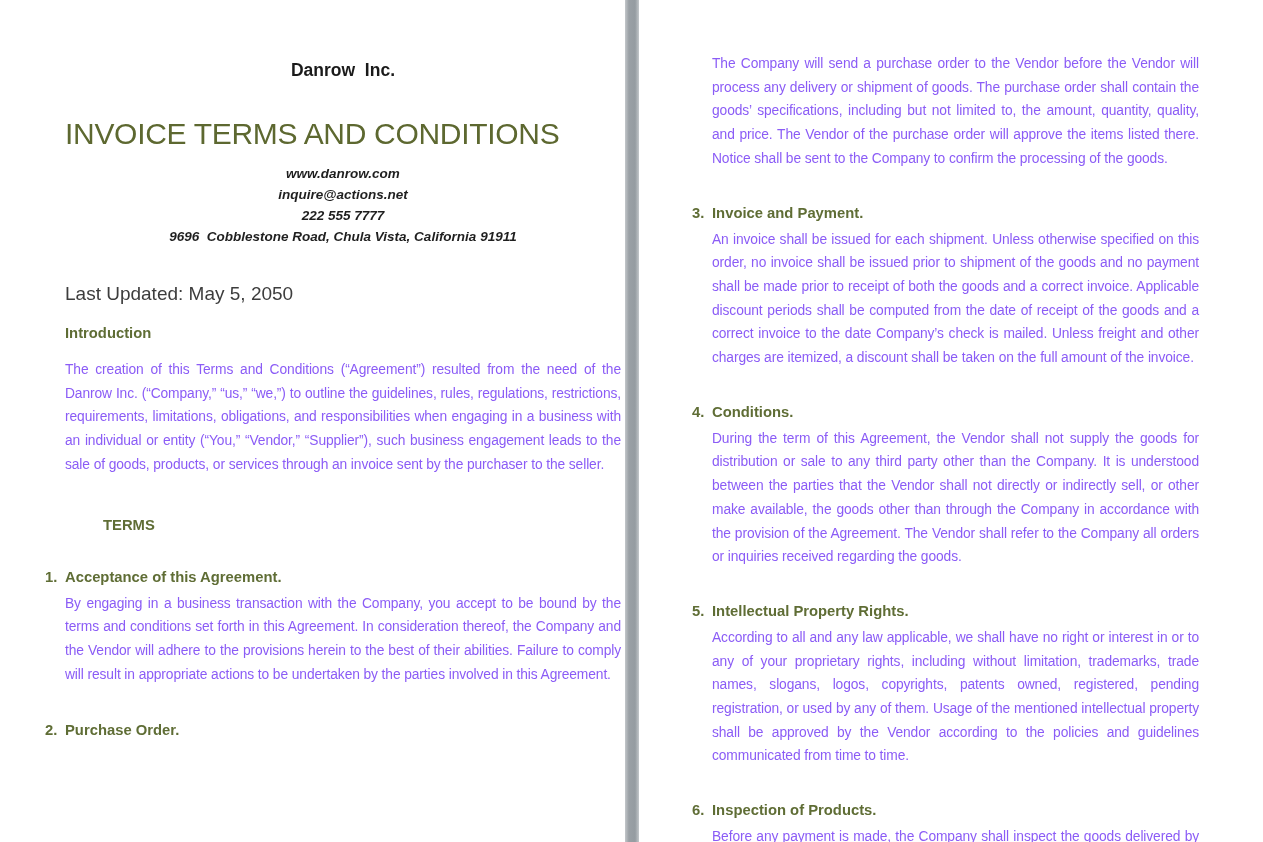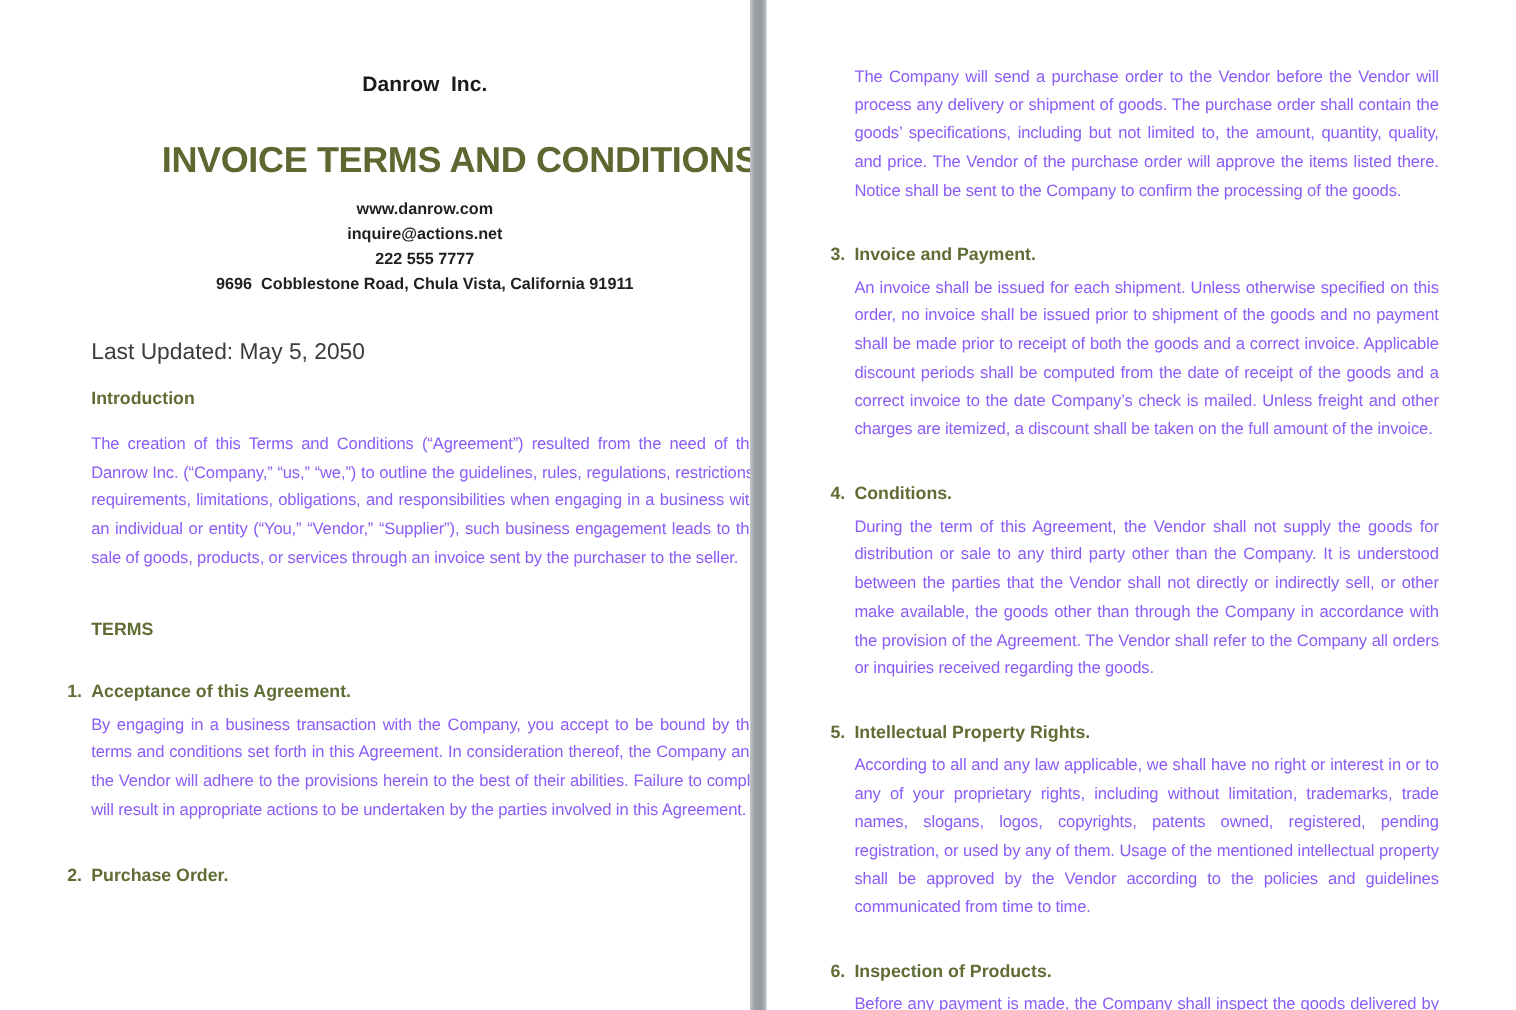--- a/index.html
+++ b/index.html
@@ -4,46 +4,46 @@
 <style>
   * { margin:0; padding:0; box-sizing:border-box; }
   html, body {
     width:1263px; height:842px;
     background:#ffffff;
     font-family:"Liberation Sans", sans-serif;
     overflow:hidden;
   }
   .spread { position:relative; width:1263px; height:842px; background:#ffffff; }
   .page { position:absolute; top:0; height:842px; background:#ffffff; overflow:hidden; }
-  .page-left  { left:11px;   width:697px; padding:0 76px 0 65px; }
+  .page-left  { left:0;   width:697px; padding:0 76px 0 65px; }
   .page-right { left:639px; width:624px; padding:52px 64px 0 73px; }
   .divider {
     position:absolute; left:625px; top:0; width:14px; height:842px;
     background:linear-gradient(90deg,#c3c7ca 0%, #9aa0a5 28%, #959ca1 72%, #c3c7ca 100%);
   }
   .company-name {
     margin-top:60px; text-align:center;
     font-weight:bold; font-size:17.5px; color:#1a1a1a; white-space:pre-wrap;
   }
   .doc-title {
-    margin-top:36px; text-align:right;
-    font-weight:bold; font-size:30px; letter-spacing:-0.3px; color:#5d6830;
+    margin-top:36px; text-align:left;
+    font-weight:normal; font-size:30px; letter-spacing:-0.3px; color:#5d6830;
   }
   .contact { margin-top:12px; text-align:center; font-weight:bold; font-size:13.5px;
              line-height:21px; color:#1f1f1f; }
-  .contact div { white-space:pre-wrap; }
+  .contact div { white-space:pre-wrap;font-style:italic; }
   .last-updated { margin-top:36px; font-size:19px; color:#3d3d3d; }
   .h-green { font-weight:bold; font-size:14.8px; color:#5f6d35; }
   .intro-heading { margin-top:20px; }
   .body-text {
     font-size:13.8px; line-height:23.7px; letter-spacing:-0.1px;
     color:#8b5cf6; text-align:justify;
   }
   .intro-para { margin-top:17px; }
-  .terms-heading { margin-top:40px; }
+  .terms-heading { margin-top:40px;margin-left:38px; }
   .item-heading { margin-top:36px; position:relative; }
   .page-right .item-heading { margin-top:34px; }
   .item-num { position:absolute; left:-20px; top:0; }
   .item-para { margin-top:7px; }
 </style>
 </head>
 <body>
 
 <div class="spread">
 

